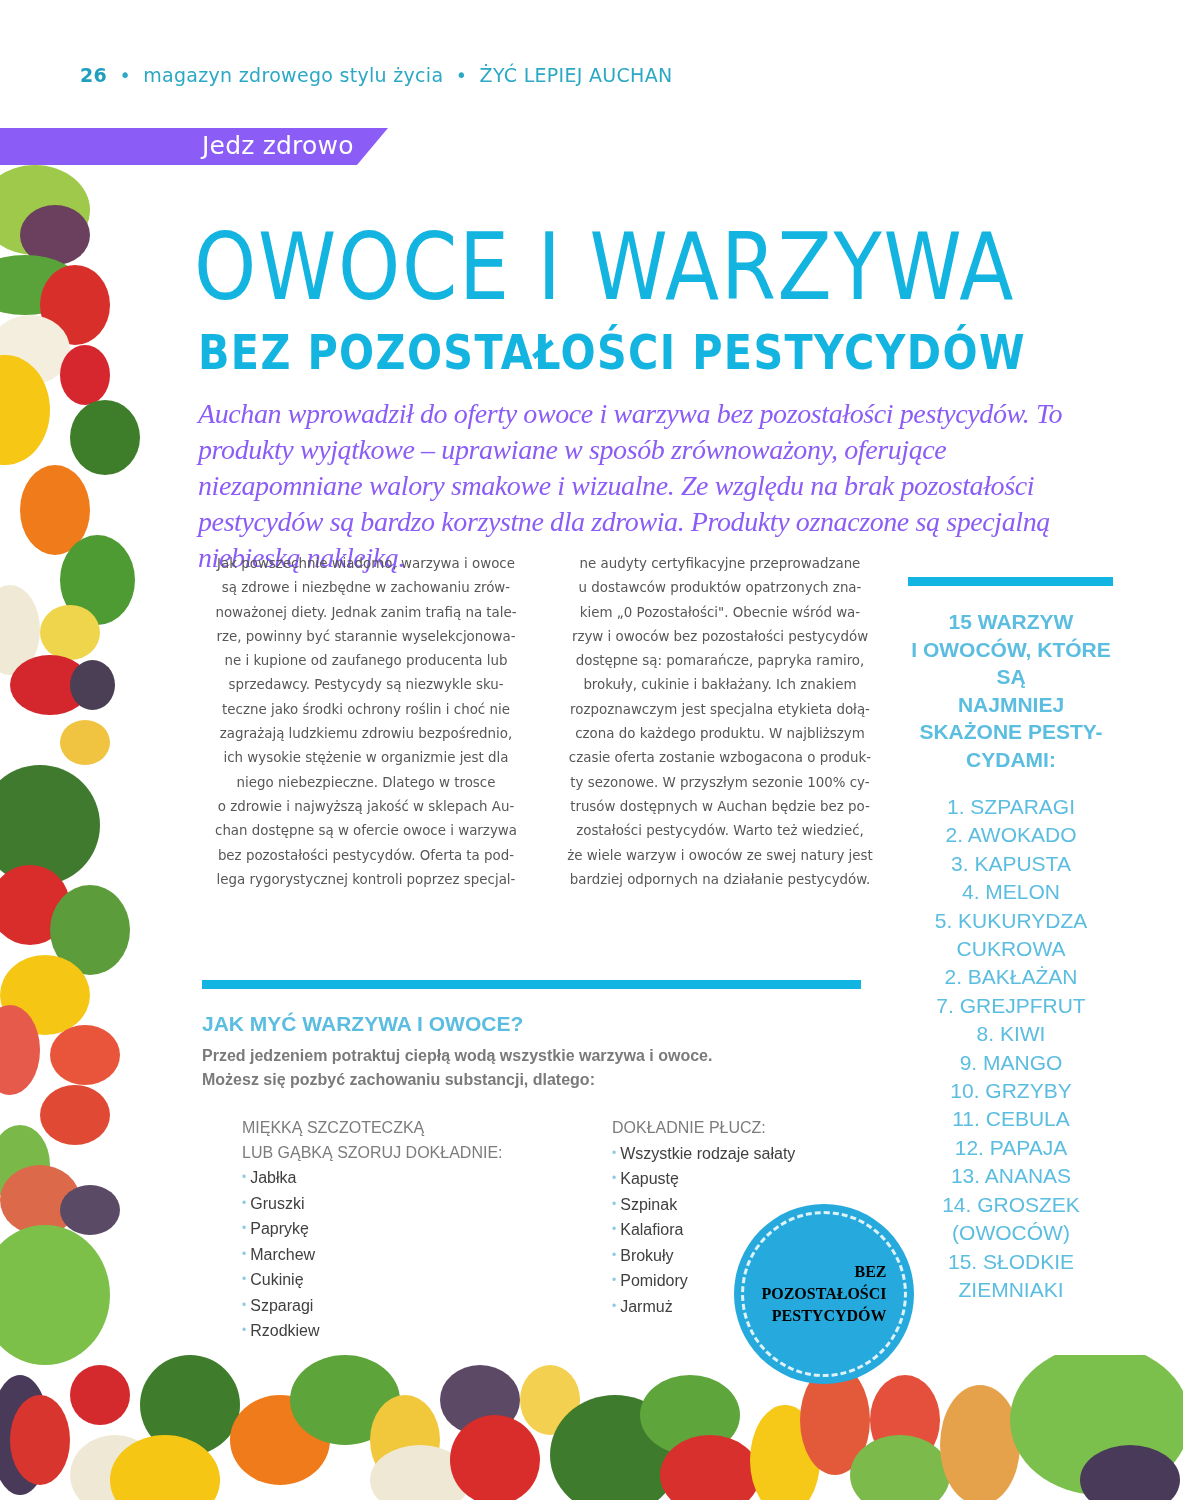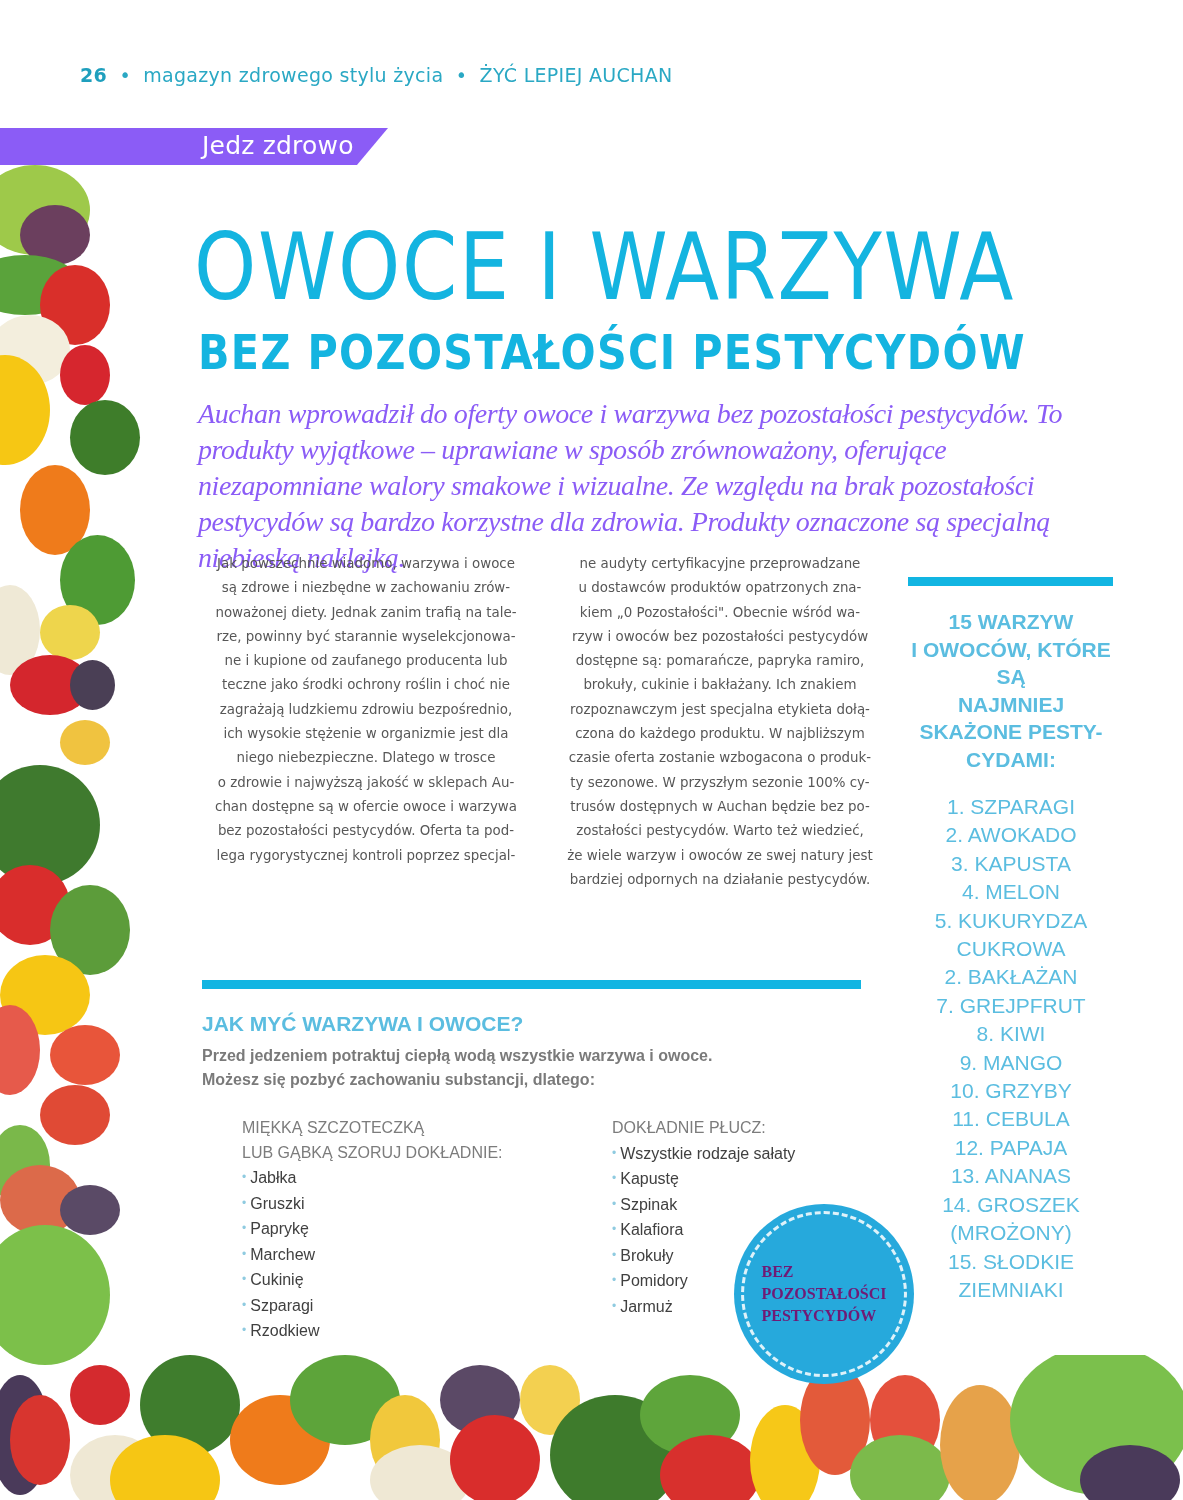--- a/index.html
+++ b/index.html
@@ -98,21 +98,21 @@
     
     .badge {
       position: absolute; left: 734px; top: 1204px; width: 180px; height: 180px; border-radius: 50%;
       background: #26a9dc; display: flex; align-items: center; justify-content: center;
     }
     .badge::before {
       content: ""; position: absolute; inset: 7px; border-radius: 50%;
       border: 3px dashed rgba(255,255,255,0.85);
     }
     .badge-text {
-      position: relative; text-align: left; color: #701a75;
+      position: relative; text-align: right; color: #000000;
       font-family: "Liberation Serif", serif; font-weight: bold; font-size: 16px; line-height: 22px;
     }
   </style>
 </head>
 <body>
 
 <div class="running-head">
   <span class="pg">26</span>
   <span class="dot">•</span>
   <span>magazyn zdrowego stylu życia</span>
@@ -157,20 +157,21 @@
 <h2 class="title-sub">BEZ POZOSTAŁOŚCI PESTYCYDÓW</h2>
 
 <p class="lede">Auchan wprowadził do oferty owoce i warzywa bez pozostałości pestycydów. To produkty wyjątkowe – uprawiane w sposób zrównoważony, oferujące niezapomniane walory smakowe i wizualne. Ze względu na brak pozostałości pestycydów są bardzo korzystne dla zdrowia. Produkty oznaczone są specjalną niebieską naklejką.</p>
 
 <div class="body-col col-1">
   <p>Jak powszechnie wiadomo, warzywa i owoce</p>
   <p>są zdrowe i niezbędne w zachowaniu zrów-</p>
   <p>noważonej diety. Jednak zanim trafią na tale-</p>
   <p>rze, powinny być starannie wyselekcjonowa-</p>
   <p>ne i kupione od zaufanego producenta lub</p>
+  <p>sprzedawcy. Pestycydy są niezwykle sku-</p>
   <p>teczne jako środki ochrony roślin i choć nie</p>
   <p>zagrażają ludzkiemu zdrowiu bezpośrednio,</p>
   <p>ich wysokie stężenie w organizmie jest dla</p>
   <p>niego niebezpieczne. Dlatego w trosce</p>
   <p>o zdrowie i najwyższą jakość w sklepach Au-</p>
   <p>chan dostępne są w ofercie owoce i warzywa</p>
   <p>bez pozostałości pestycydów. Oferta ta pod-</p>
   <p>lega rygorystycznej kontroli poprzez specjal-</p>
 </div>
 <div class="body-col col-2">
@@ -208,21 +209,21 @@
   <li>CUKROWA</li>
   <li>2. BAKŁAŻAN</li>
   <li>7. GREJPFRUT</li>
   <li>8. KIWI</li>
   <li>9. MANGO</li>
   <li>10. GRZYBY</li>
   <li>11. CEBULA</li>
   <li>12. PAPAJA</li>
   <li>13. ANANAS</li>
   <li>14. GROSZEK</li>
-  <li>(MROŻONY)</li>
+  <li>(OWOCÓW)</li>
   <li>15. SŁODKIE</li>
   <li>ZIEMNIAKI</li>
 </ul>
 
 <div class="wash-rule"></div>
 <h3 class="wash-title">JAK MYĆ WARZYWA I OWOCE?</h3>
 <div class="wash-intro">
   <div>Przed jedzeniem potraktuj ciepłą wodą wszystkie warzywa i owoce.</div>
   <div>Możesz się pozbyć zachowaniu substancji, dlatego:</div>
 </div>

